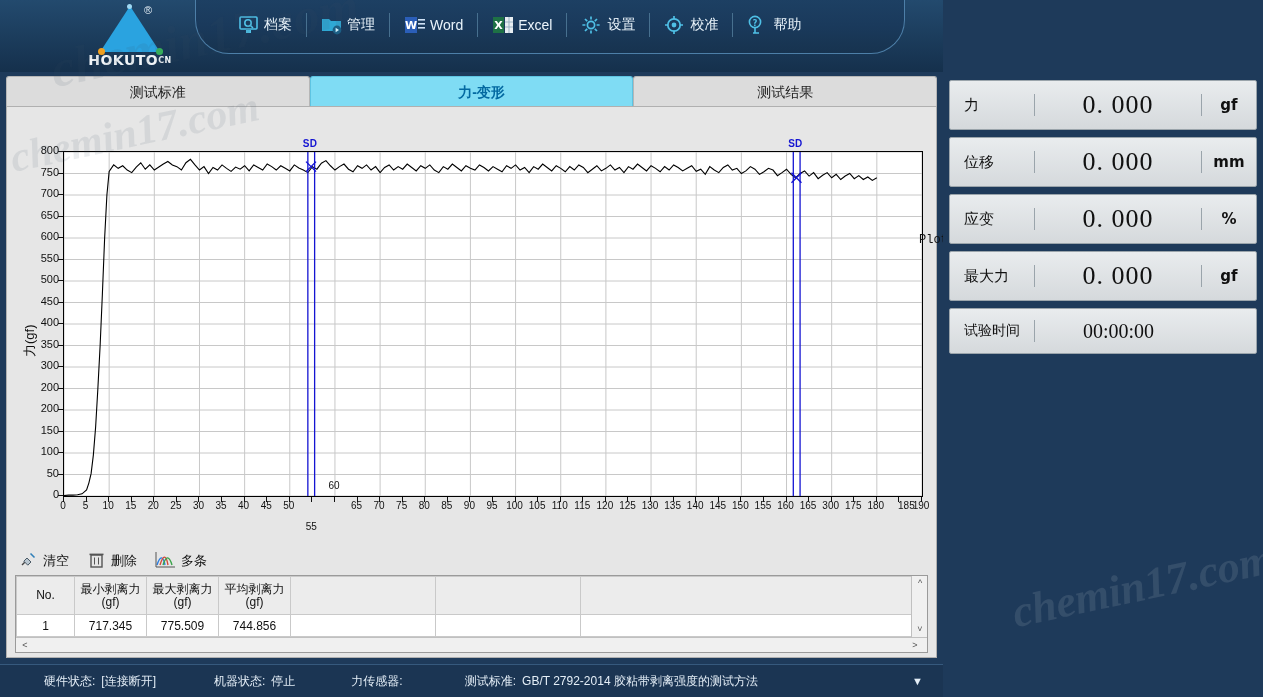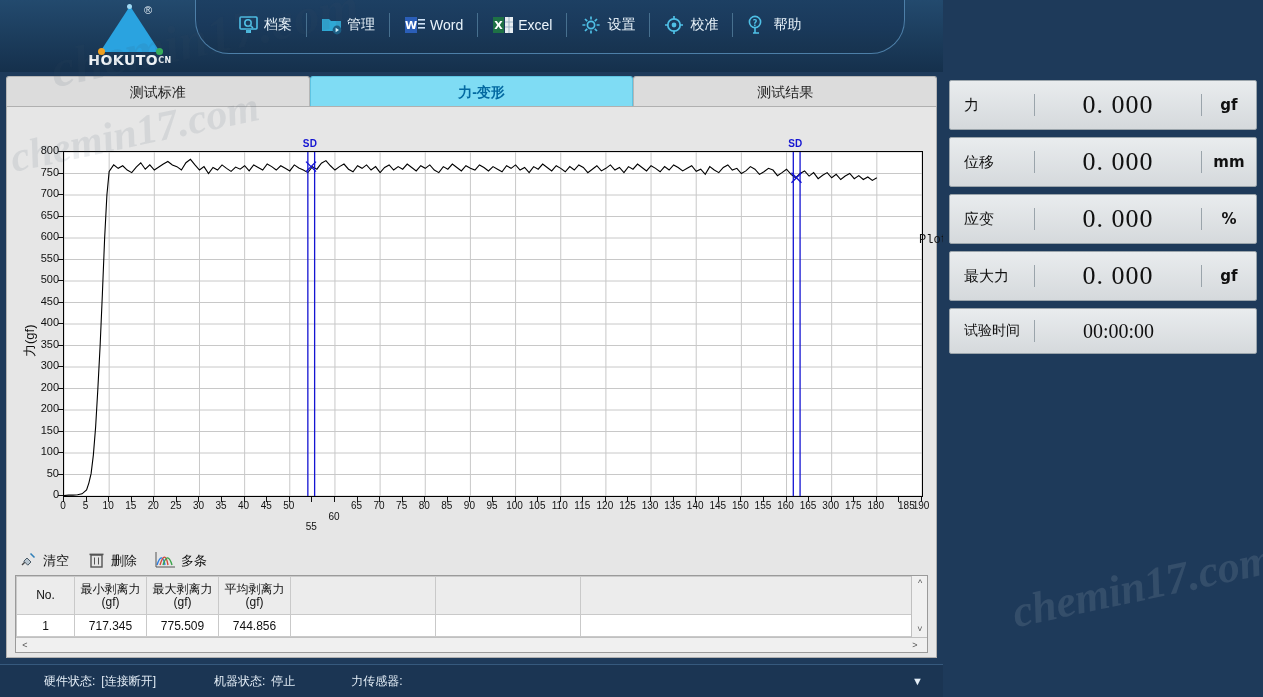--- a/index.html
+++ b/index.html
@@ -356,21 +356,21 @@
         <div class="xtick" style="left: 202.053px; top: 393px;">35</div>
         <div style="position: absolute; width: 1px; height: 5px; background: rgb(17, 17, 17); left: 214.053px; top: 390px;"></div>
         <div class="xtick" style="left: 224.632px; top: 393px;">40</div>
         <div style="position: absolute; width: 1px; height: 5px; background: rgb(17, 17, 17); left: 236.632px; top: 390px;"></div>
         <div class="xtick" style="left: 247.211px; top: 393px;">45</div>
         <div style="position: absolute; width: 1px; height: 5px; background: rgb(17, 17, 17); left: 259.211px; top: 390px;"></div>
         <div class="xtick" style="left: 269.789px; top: 393px;">50</div>
         <div style="position: absolute; width: 1px; height: 5px; background: rgb(17, 17, 17); left: 281.789px; top: 390px;"></div>
         <div class="xtick" style="left: 292.368px; top: 414px;">55</div>
         <div style="position: absolute; width: 1px; height: 5px; background: rgb(17, 17, 17); left: 304.368px; top: 390px;"></div>
-        <div class="xtick" style="left: 314.947px; top: 404px;">60</div>
+        <div class="xtick" style="left: 314.947px; top: 373px;">60</div>
         <div style="position: absolute; width: 1px; height: 5px; background: rgb(17, 17, 17); left: 326.947px; top: 390px;"></div>
         <div class="xtick" style="left: 337.526px; top: 393px;">65</div>
         <div style="position: absolute; width: 1px; height: 5px; background: rgb(17, 17, 17); left: 349.526px; top: 390px;"></div>
         <div class="xtick" style="left: 360.105px; top: 393px;">70</div>
         <div style="position: absolute; width: 1px; height: 5px; background: rgb(17, 17, 17); left: 372.105px; top: 390px;"></div>
         <div class="xtick" style="left: 382.684px; top: 393px;">75</div>
         <div style="position: absolute; width: 1px; height: 5px; background: rgb(17, 17, 17); left: 394.684px; top: 390px;"></div>
         <div class="xtick" style="left: 405.263px; top: 393px;">80</div>
         <div style="position: absolute; width: 1px; height: 5px; background: rgb(17, 17, 17); left: 417.263px; top: 390px;"></div>
         <div class="xtick" style="left: 427.842px; top: 393px;">85</div>
@@ -524,20 +524,24 @@
     <span>[连接断开]</span>
   </div>
   <div class="grp" style="margin-left:58px;">
     <span>机器状态:</span>
     <span>停止</span>
   </div>
   <div class="grp" style="margin-left:56px;">
     <span>力传感器:</span>
     <span></span>
   </div>
+  <div class="grp" style="margin-left:56px;">
+    <span>测试标准:</span>
+    <span>GB/T 2792-2014 胶粘带剥离强度的测试方法</span>
+  </div>
   <div style="margin-left:auto;margin-right:20px;font-size:11px;">▼</div>
 </div>
 
 <div id="right">
 
   <div class="readout" style="top:80px">
     <div class="ro-name">力</div>
     <div class="ro-div"></div>
     <div class="ro-val">0. 000</div>
     <div class="ro-div"></div>

